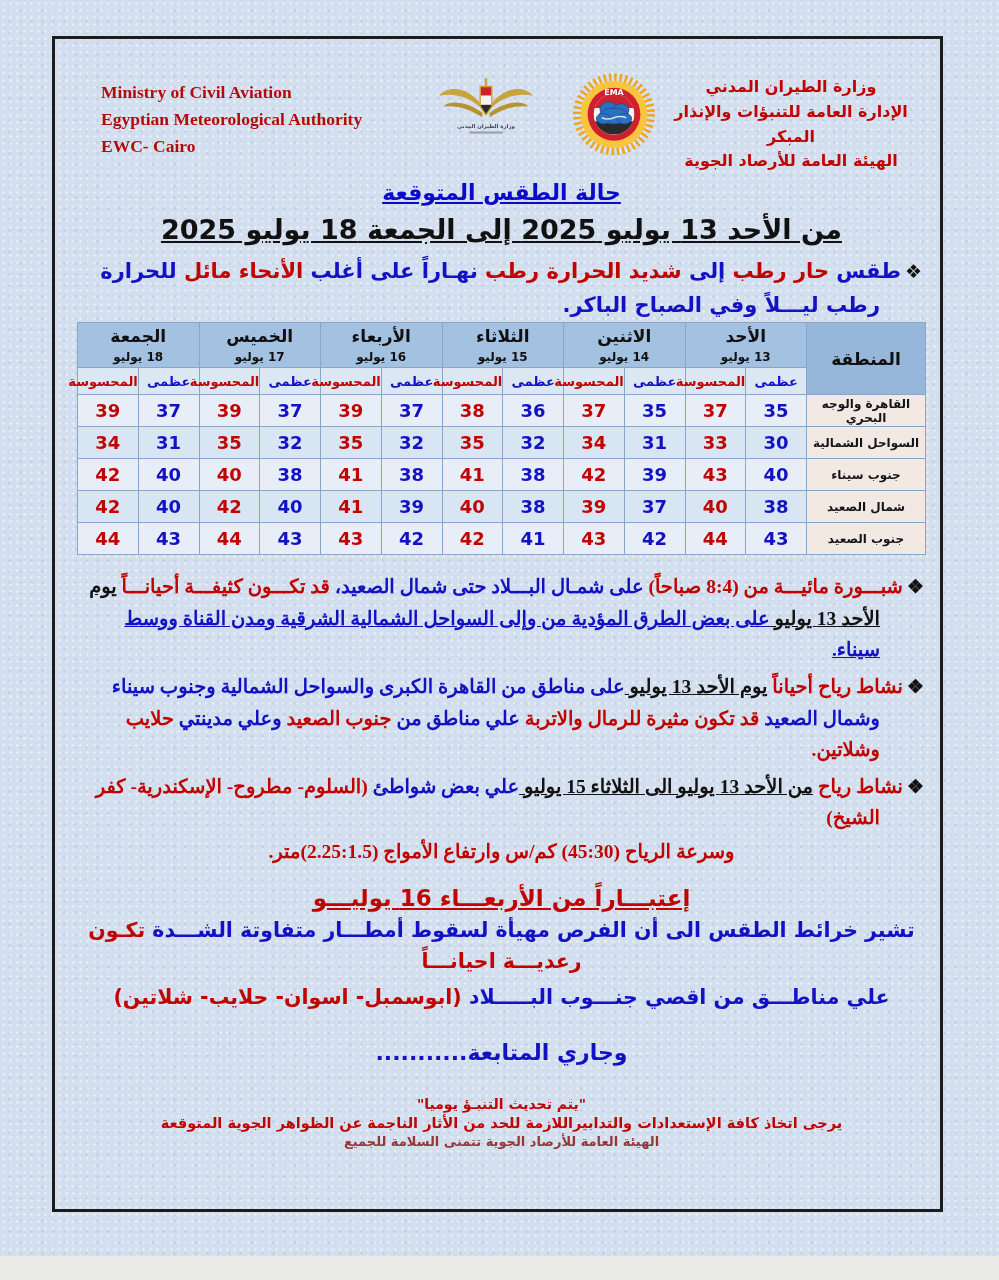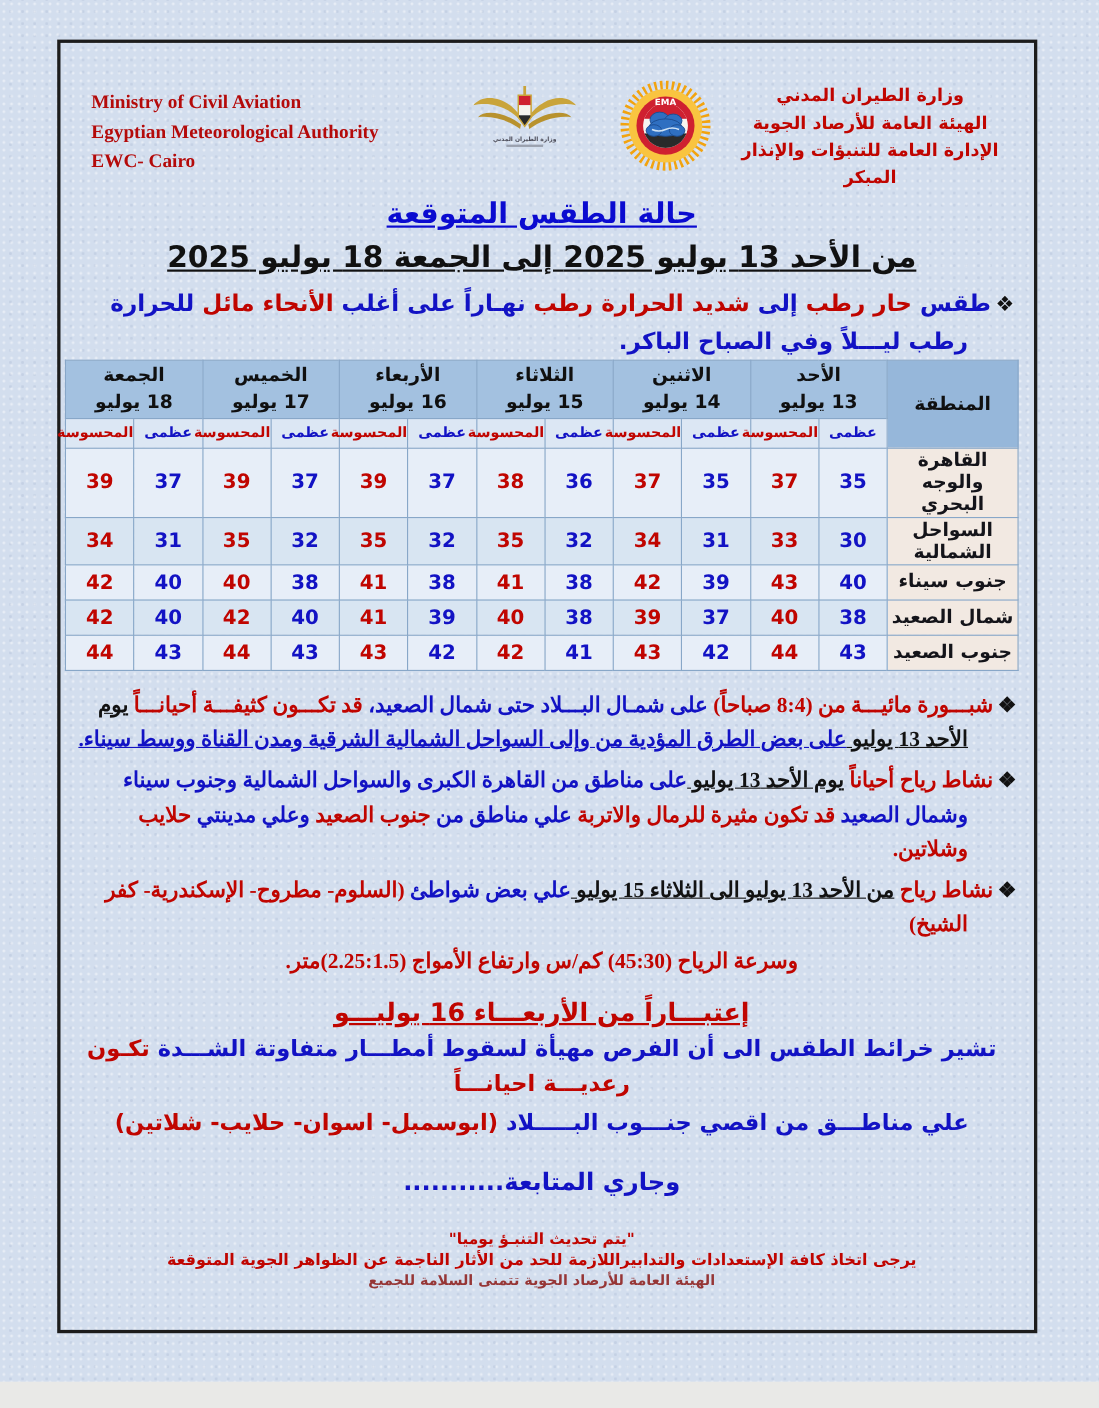--- a/index.html
+++ b/index.html
@@ -16,37 +16,37 @@
     background-image:
       radial-gradient(rgba(255,255,255,.45) 1px, transparent 1.6px),
       radial-gradient(rgba(110,130,170,.14) 1px, transparent 1.6px);
     background-size:7px 7px,11px 11px;
     background-position:0 0,4px 5px;
   }
   .frame{
     position:absolute;left:52px;top:36px;width:891px;height:1176px;
     border:3px solid #1c1c1c;
     box-sizing:border-box;
-    padding:18px 14px 10px 4px;
+    padding:18px 14px 10px 22px;
   }
   
   .hdr{display:flex;justify-content:space-between;align-items:flex-start;margin:10px 6px 0 6px;}
   .hdr-en{
     font-family:"Liberation Serif","DejaVu Serif",serif;
     font-weight:bold;color:#b40a0a;font-size:17.5px;line-height:1.55;
     width:330px;padding-left:18px;padding-top:12px;
   }
   .logos{display:flex;align-items:flex-start;gap:34px;padding-top:4px;}
   .hdr-ar{
     font-weight:bold;color:#c00500;font-size:16px;line-height:1.55;
     width:258px;text-align:center;direction:rtl;padding-top:8px;
   }
   
   .title{
-    text-align:center;color:#0b0bd0;font-weight:bold;font-size:26px;
+    text-align:center;color:#0b0bd0;font-weight:bold;font-size:22px;
     text-decoration:underline;margin-top:6px;direction:rtl;
   }
   .daterange{
     text-align:center;color:#111;font-weight:bold;font-size:27px;
     text-decoration:underline;margin-top:9px;direction:rtl;
   }
   
   .summary{
     direction:rtl;text-align:right;font-weight:bold;font-size:21px;line-height:1.6;
     margin:10px 4px 0 4px;padding-right:42px;text-indent:-42px;
@@ -59,24 +59,24 @@
   
   table.temps{
     width:100%;border-collapse:collapse;direction:rtl;
     font-weight:bold;table-layout:fixed;
   }
   table.temps th,table.temps td{
     border:1px solid #88a7c8;text-align:center;vertical-align:middle;padding:1px 0;
   }
   th.rg{background:#96b7da;color:#101010;font-size:17px;width:118px;}
   th.day{background:#a3c1e0;color:#101010;font-size:17px;line-height:1.45;padding:5px 0 3px 0;}
-  th.day .dt{font-size:17px;}
+  th.day .dt{font-size:12px;}
   th.mx{background:#dce7f4;color:#1212c4;font-size:13px;height:24px;}
   th.fl{background:#dce7f4;color:#c00500;font-size:13px;height:24px;}
-  td.region{background:#f2e9e2;color:#14141a;font-size:17px;height:29px;padding:0 2px;}
+  td.region{background:#f2e9e2;color:#14141a;font-size:12px;height:29px;padding:0 2px;}
   tr.odd td:not(.region){background:#e7eef8;}
   tr.even td:not(.region){background:#d8e5f2;}
   td.vmax{color:#1212c4;font-size:18px;}
   td.vfelt{color:#c00500;font-size:18px;}
   
   .bullets{margin-top:16px;font-family:Liberation Serif, serif;}
   .bullet{
     direction:rtl;text-align:right;font-weight:bold;font-size:19.5px;line-height:1.6;
     margin:6px 2px 0 2px;padding-right:44px;text-indent:-44px;
   }
@@ -155,22 +155,22 @@
               <ellipse cx="38" cy="53" rx="8" ry="6"></ellipse>
               <ellipse cx="62" cy="53" rx="8" ry="6"></ellipse>
             </g>
             <path d="M36 52 q7 3 14 0 q7 -3 14 0" fill="none" stroke="#cfe2f5" stroke-width="1.6"></path>
             <text x="50" y="26.5" font-size="9" fill="#ffffff" font-weight="bold" text-anchor="middle">EMA</text>
           </svg>
         </span>
       </div>
       <div class="hdr-ar">
         <div>وزارة الطيران المدني</div>
+        <div>الإدارة العامة للتنبؤات والإنذار المبكر</div>
         <div>الهيئة العامة للأرصاد الجوية</div>
-        <div>الإدارة العامة للتنبؤات والإنذار المبكر</div>
       </div>
     </div>
 
     <div class="title">حالة الطقس المتوقعة</div>
     <div class="daterange">من الأحد 13 يوليو 2025 إلى الجمعة 18 يوليو 2025</div>
 
     <div class="summary"><span class="bch">❖</span><span><span class="c-blue">طقس </span><span class="c-red">حار رطب </span><span class="c-blue">إلى </span><span class="c-red">شديد الحرارة رطب </span><span class="c-blue">نهـاراً على أغلب </span><span class="c-red">الأنحاء </span><span class="c-red">مائل </span><span class="c-blue">للحرارة رطب ليـــلاً وفي الصباح الباكر.</span></span></div>
 
 
     <table class="temps">

